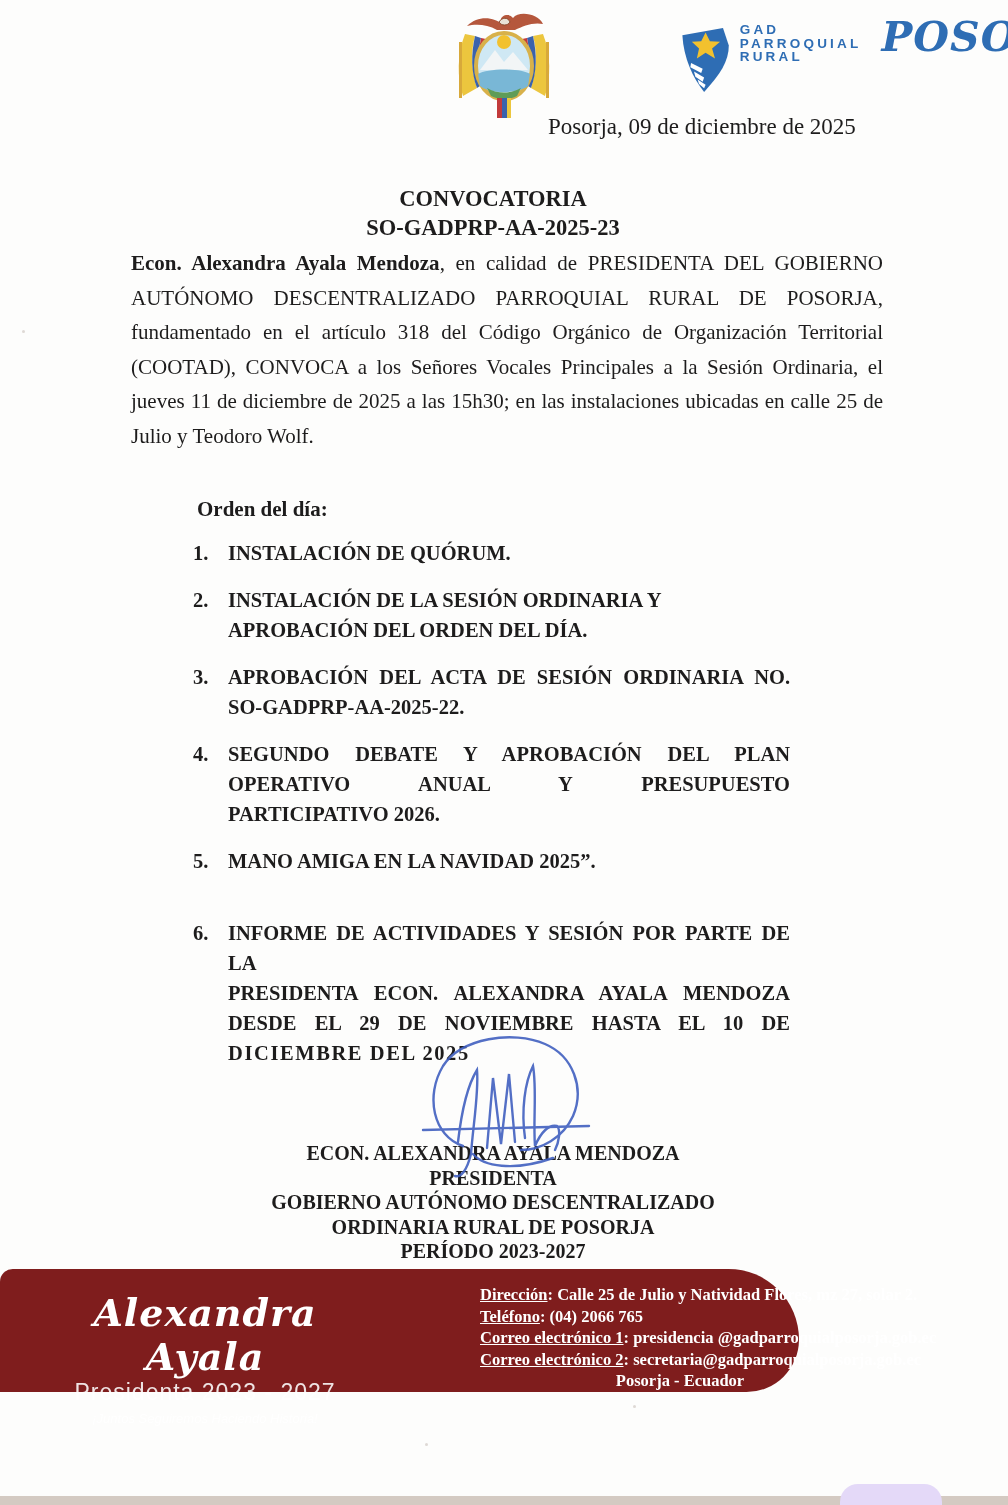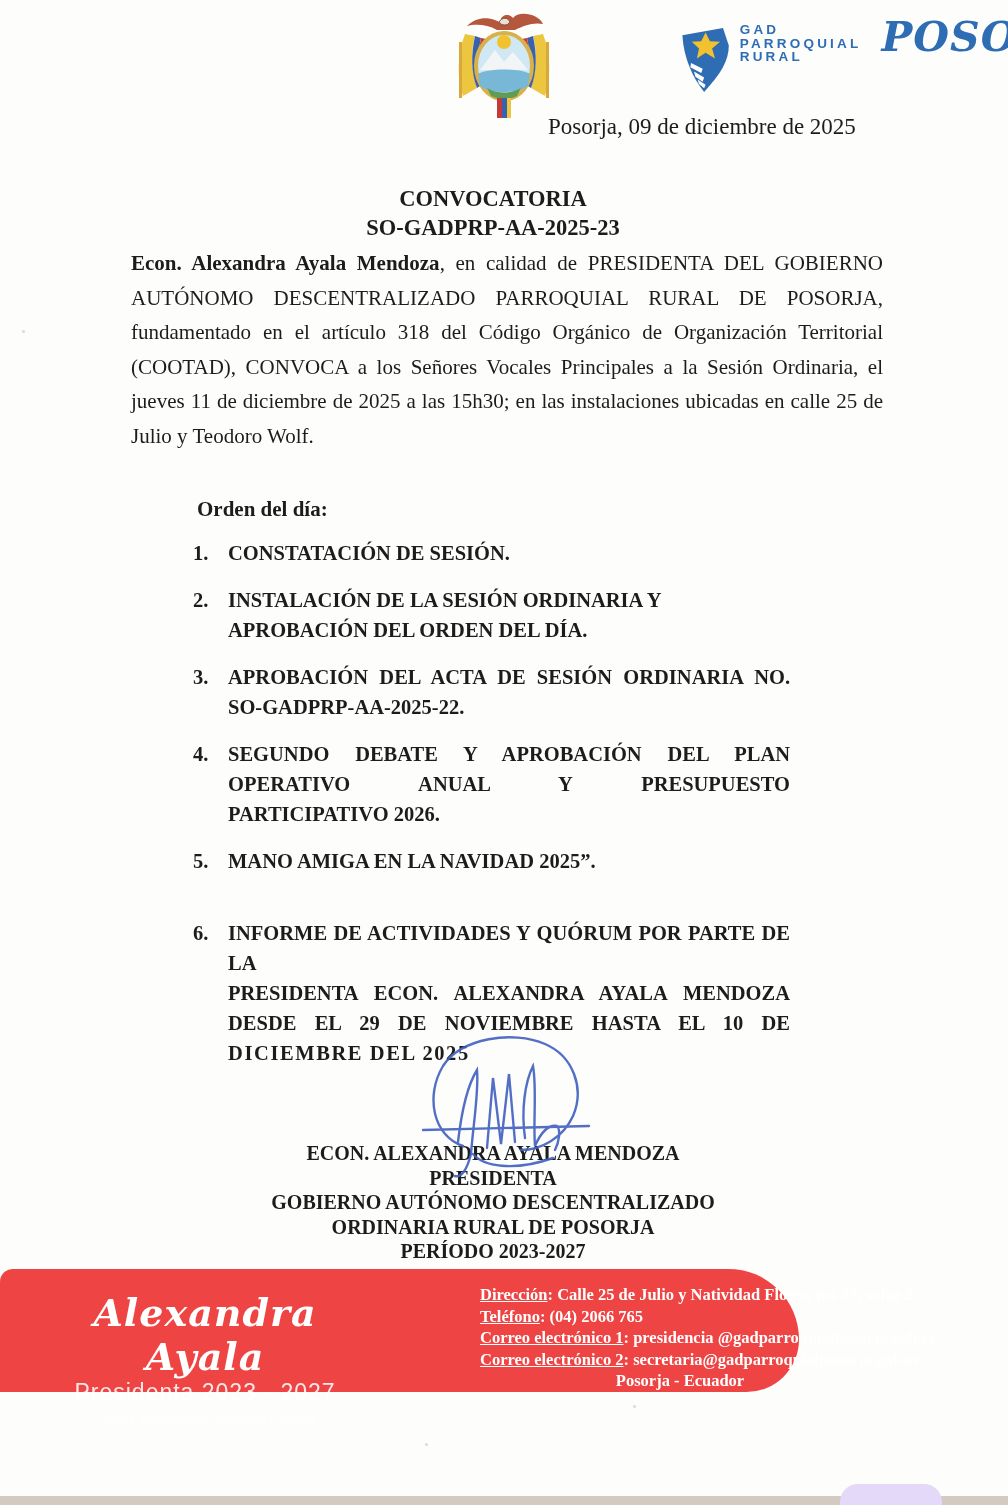--- a/index.html
+++ b/index.html
@@ -31,21 +31,21 @@
   .a-num{width:35px;flex:0 0 35px;font-weight:bold;font-size:20.5px;line-height:30px;}
   .a-lines{width:562px;font-weight:bold;font-size:20.5px;}
   .a-lines .ln{line-height:30px;}
   .ls{letter-spacing:1.6px;}
   
   .sig-svg{position:absolute;left:403px;top:1026px;width:195px;height:158px;z-index:3;}
   .sig-block{position:absolute;left:0;top:1141px;width:986px;text-align:center;font-weight:bold;font-size:20px;line-height:24.6px;z-index:2;}
   
   .banner{
     position:absolute;left:0;top:1269px;width:799px;height:123px;
-    background:#ef4444;border-radius:14px 78px 58px 0;
+    background:#7f1d1d;border-radius:14px 78px 58px 0;
   }
   .banner-left{position:absolute;left:40px;top:22px;width:330px;text-align:center;color:#fff;}
   .script-name{font-family:"DejaVu Serif",serif;font-style:italic;font-weight:bold;font-size:38px;letter-spacing:1px;line-height:44px;}
   .banner-sub{font-family:"Liberation Sans",sans-serif;font-weight:300;font-size:23px;color:rgba(255,255,255,0.88);margin-top:0;letter-spacing:1px;}
   .banner-slogan{font-family:"Liberation Sans",sans-serif;font-style:italic;font-size:13px;color:rgba(255,255,255,0.92);margin-top:5px;}
   .banner-right{position:absolute;left:480px;top:15px;width:460px;color:#fff;font-weight:bold;font-size:16.5px;line-height:21.5px;}
   .banner-right .c-label{text-decoration:underline;}
   .banner-loc{text-align:center;width:400px;}
   
   .bottom-strip{position:absolute;left:0;bottom:0;width:1008px;height:9px;background:#d4cac2;}
@@ -114,21 +114,21 @@
     <div class="ln jst">jueves 11 de diciembre de 2025 a las 15h30; en las instalaciones ubicadas en calle 25 de</div>
     <div class="ln">Julio y Teodoro Wolf.</div>
   </div>
 
   <div class="agenda-heading">Orden del día:</div>
 
   <div class="agenda">
     <div class="agenda-item">
       <div class="a-num">1.</div>
       <div class="a-lines">
-        <div class="ln">CONSTATACIÓN DE SESIÓN.</div>
+        <div class="ln">INSTALACIÓN DE QUÓRUM.</div>
       </div>
     </div>
     <div class="agenda-item">
       <div class="a-num">2.</div>
       <div class="a-lines">
         <div class="ln">INSTALACIÓN DE LA SESIÓN ORDINARIA Y</div>
         <div class="ln">APROBACIÓN DEL ORDEN DEL DÍA.</div>
       </div>
     </div>
     <div class="agenda-item">
@@ -148,21 +148,21 @@
     </div>
     <div class="agenda-item">
       <div class="a-num">5.</div>
       <div class="a-lines">
         <div class="ln">MANO AMIGA EN LA NAVIDAD 2025”.</div>
       </div>
     </div>
     <div class="agenda-item gap-before">
       <div class="a-num">6.</div>
       <div class="a-lines">
-        <div class="ln jst">INFORME DE ACTIVIDADES Y QUÓRUM POR PARTE DE LA</div>
+        <div class="ln jst">INFORME DE ACTIVIDADES Y SESIÓN POR PARTE DE LA</div>
         <div class="ln jst">PRESIDENTA ECON. ALEXANDRA AYALA MENDOZA</div>
         <div class="ln jst">DESDE EL  29 DE NOVIEMBRE HASTA EL 10 DE</div>
         <div class="ln ls">DICIEMBRE DEL 2025</div>
       </div>
     </div>
   </div>
 
   <svg class="sig-svg" viewBox="0 0 195 158" fill="none" stroke="#4160c0" stroke-width="2.4" stroke-linecap="round" opacity="0.9">
     <path d="M60 120 C30 110 22 70 40 40 C58 12 110 4 142 18 C170 30 182 62 170 90 C160 112 138 124 118 124"></path>
     <path d="M55 116 C58 90 64 60 74 44 C76 66 70 100 68 128 C64 144 58 152 52 150"></path>

